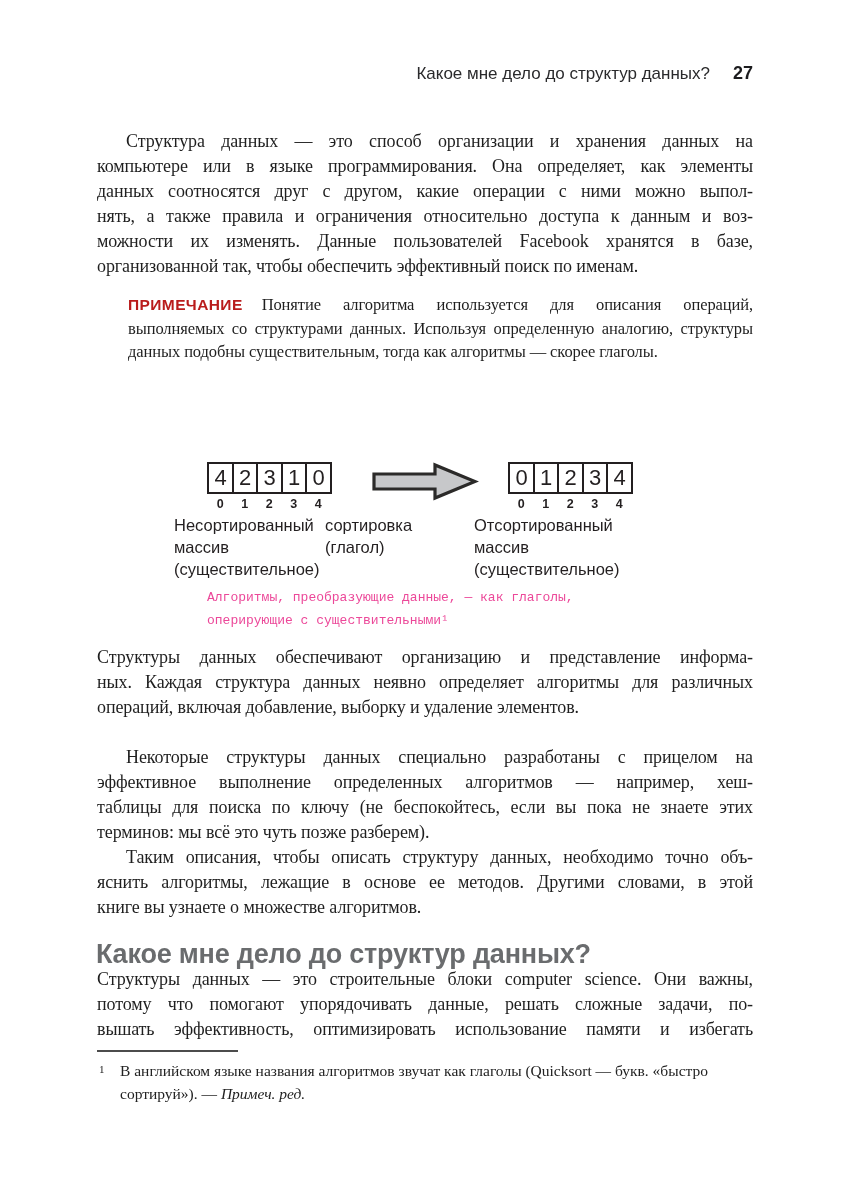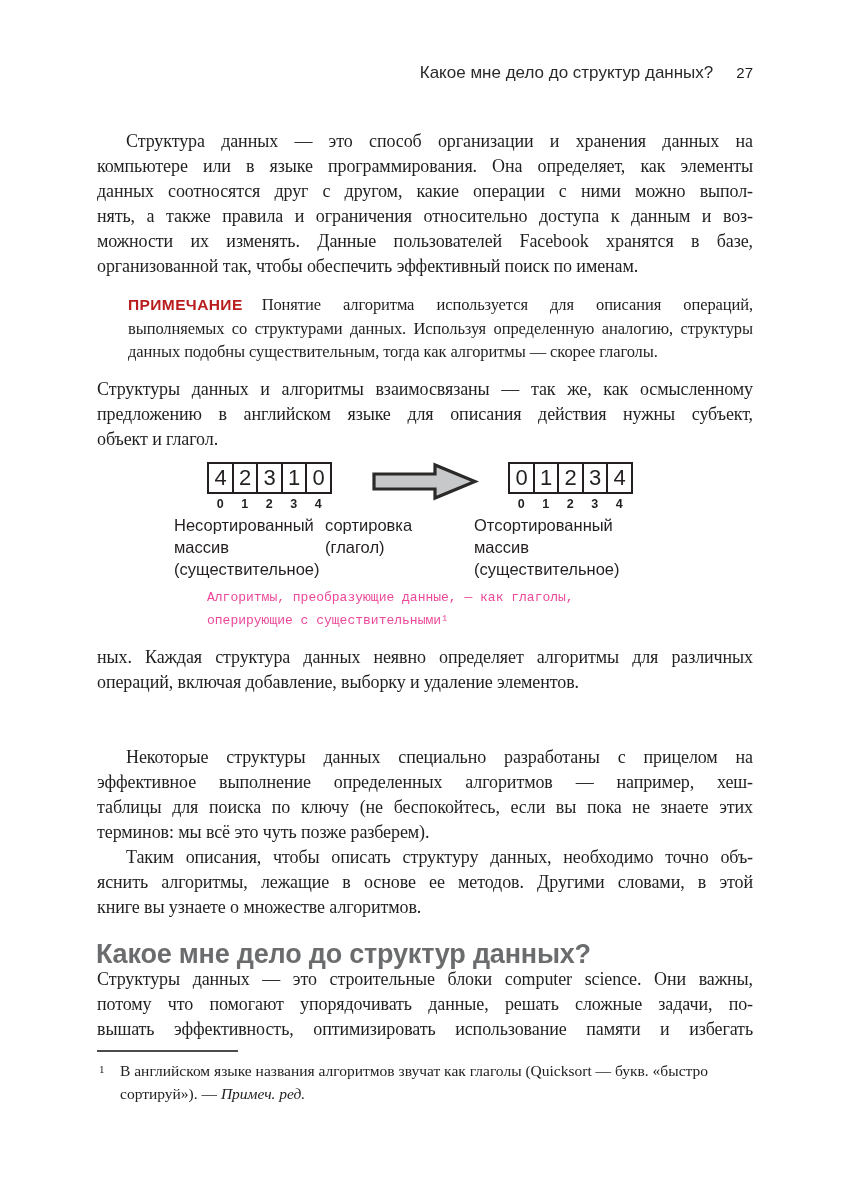--- a/index.html
+++ b/index.html
@@ -7,21 +7,21 @@
   .page{
     position:relative;width:849px;height:1200px;margin:0 auto;background:#ffffff;
     font-family:"Liberation Serif",serif;color:#1f1f1f;overflow:hidden;
   }
   
   .running-head{
     position:absolute;top:63px;left:97px;width:656px;
     display:flex;justify-content:flex-end;align-items:baseline;gap:23px;
     font-family:"Liberation Sans",sans-serif;font-size:17px;color:#2a2a2c;
   }
-  .page-number{font-weight:normal;font-size:15px;color:#1c1c1e;}
+  .page-number{font-weight:bold;font-size:18px;color:#1c1c1e;}
   
   .para{position:absolute;left:97px;width:656px;font-size:18px;line-height:25px;letter-spacing:-0.1px;}
   .para .tline{white-space:nowrap;text-align-last:justify;height:25px;overflow:visible;}
   .para .tline.last{text-align-last:left;}
   .para.justify-all .tline.last{text-align-last:justify;}
   .tline.first-indent{text-indent:29px;}
   #para1{top:129px}
   #para2{top:377px}
   #para3{top:645px}
   #para4{top:745px}
@@ -89,25 +89,20 @@
       <div class="tline">данных соотносятся друг с другом, какие операции с ними можно выпол-</div>
       <div class="tline">нять, а также правила и ограничения относительно доступа к данным и воз-</div>
       <div class="tline">можности их изменять. Данные пользователей Facebook хранятся в базе,</div>
       <div class="tline last">организованной так, чтобы обеспечить эффективный поиск по именам.</div>
     </div>
 
   <div class="note">
     <span class="note-label">ПРИМЕЧАНИЕ</span><span>Понятие алгоритма используется для описания операций, выполняемых со структурами данных. Используя определенную аналогию, структуры данных подобны существительным, тогда как алгоритмы — скорее глаголы.</span>
   </div>
 
-  <div class="para" id="para2">
-      <div class="tline">Структуры данных и алгоритмы взаимосвязаны — так же, как осмысленному</div>
-      <div class="tline">предложению в английском языке для описания действия нужны субъект,</div>
-      <div class="tline last">объект и глагол.</div>
-    </div>
 
   <div class="figure">
     <div class="array array-unsorted">
         <span class="cell">4</span>
         <span class="cell">2</span>
         <span class="cell">3</span>
         <span class="cell">1</span>
         <span class="cell">0</span>
       </div>
     <div class="indices indices-unsorted">
@@ -152,20 +147,21 @@
         <div class="tline last">(существительное)</div>
       </div>
 
     <div class="fig-caption">
         <div class="tline">Алгоритмы, преобразующие данные, — как глаголы,</div>
         <div class="tline last">оперирующие с существительными¹</div>
       </div>
   </div>
 
   <div class="para" id="para3">
+      <div class="tline">Структуры данных обеспечивают организацию и представление информа-</div>
       <div class="tline">ных. Каждая структура данных неявно определяет алгоритмы для различных</div>
       <div class="tline last">операций, включая добавление, выборку и удаление элементов.</div>
     </div>
   <div class="para" id="para4">
       <div class="tline first-indent">Некоторые структуры данных специально разработаны с прицелом на</div>
       <div class="tline">эффективное выполнение определенных алгоритмов — например, хеш-</div>
       <div class="tline">таблицы для поиска по ключу (не беспокойтесь, если вы пока не знаете этих</div>
       <div class="tline last">терминов: мы всё это чуть позже разберем).</div>
     </div>
   <div class="para" id="para5">

